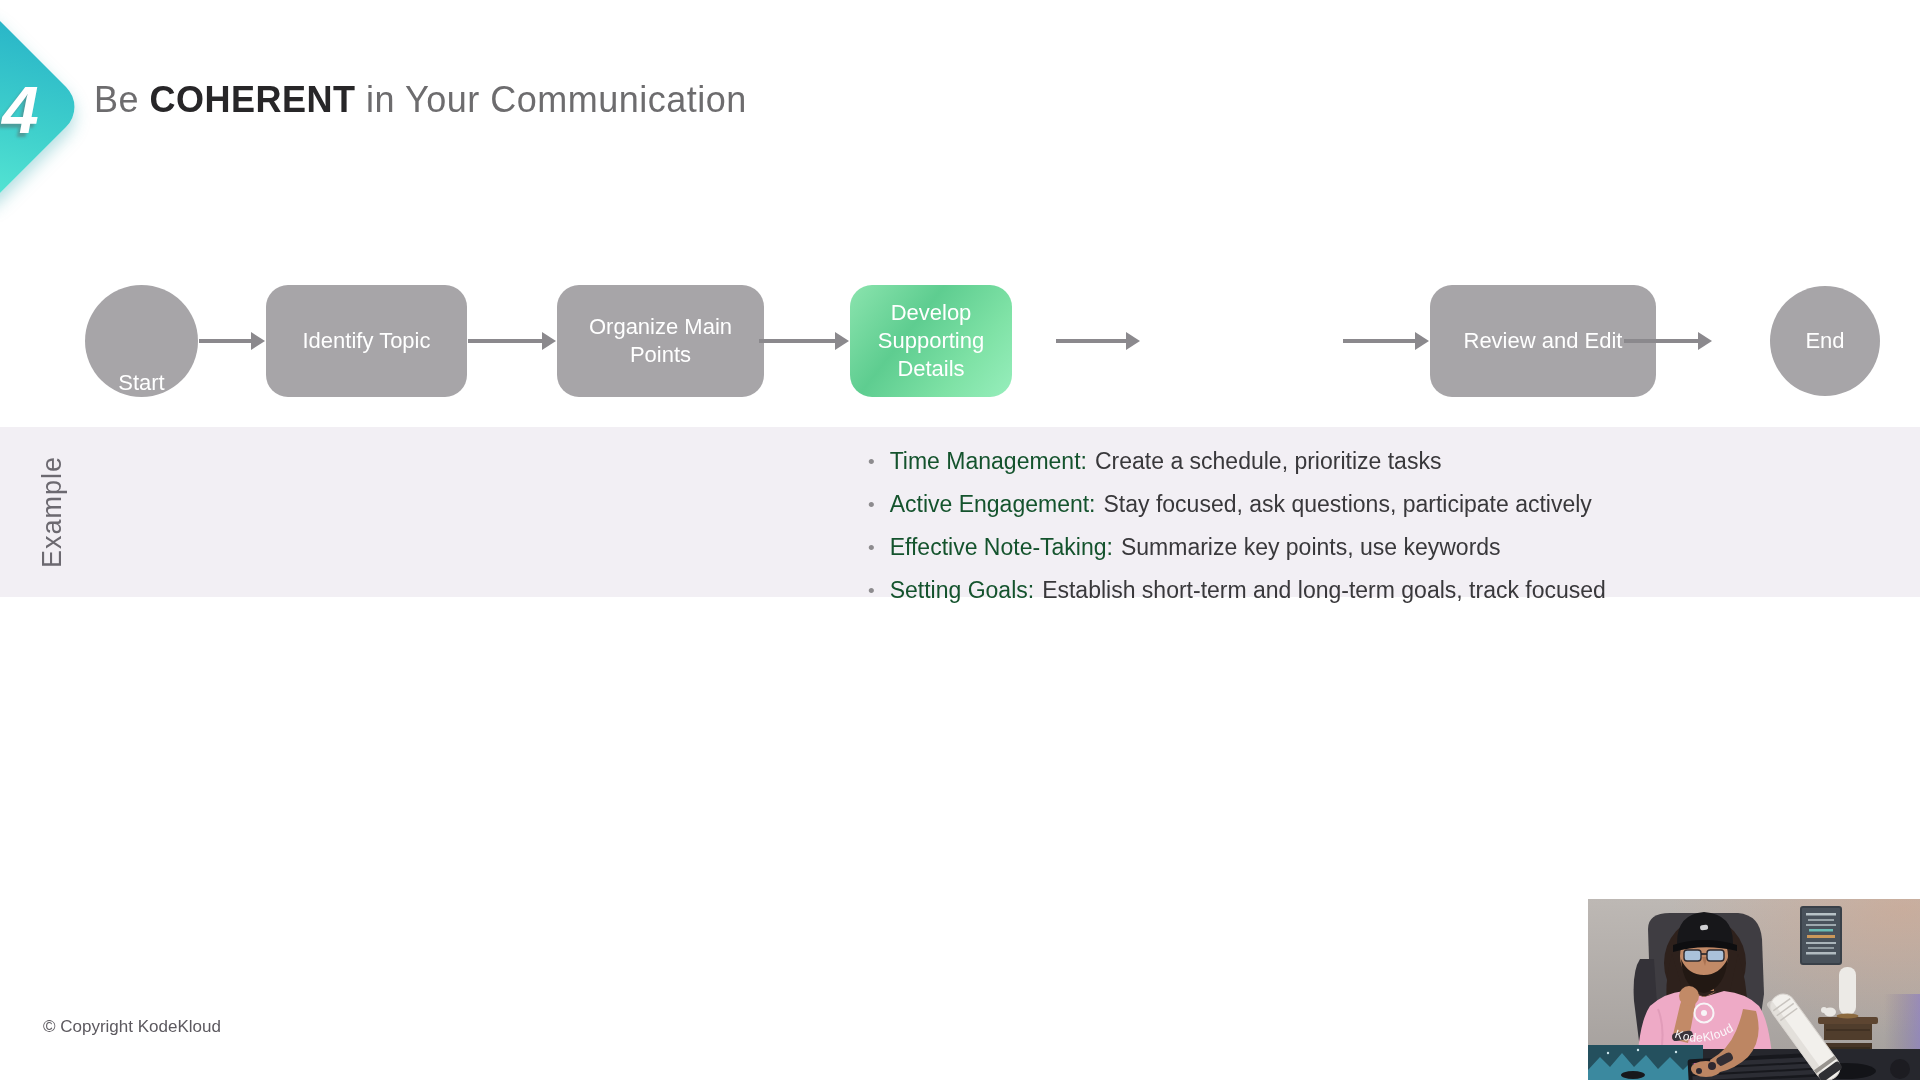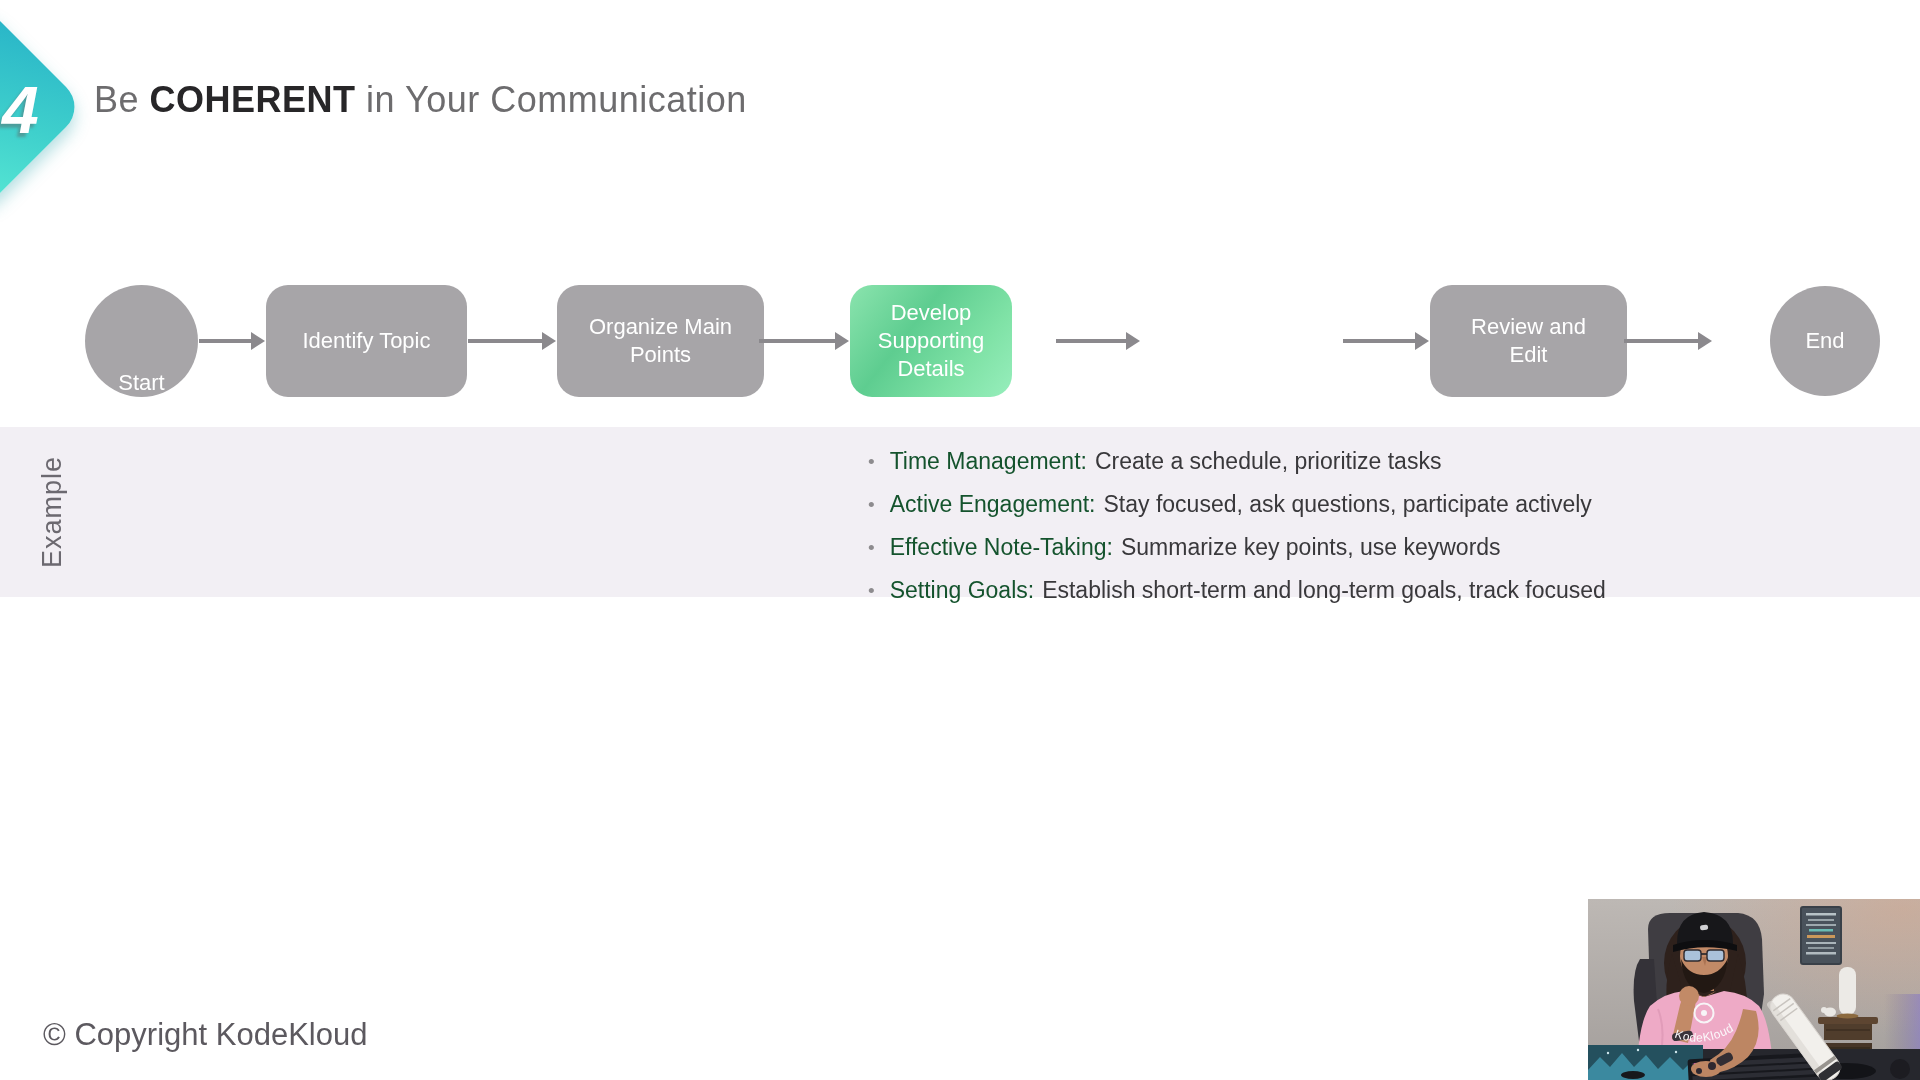--- a/index.html
+++ b/index.html
@@ -33,21 +33,21 @@
     border-radius:22px; display:flex; align-items:center; justify-content:center;
     text-align:center; font-size:22px; line-height:1.27;
   }
   .node.circle { border-radius:50%; }
   .n1 { left:85px;  width:113px;align-items:flex-end; }
   .n2 { left:266px; width:201px; padding:0 16px; }
   .n3 { left:557px; width:207px; padding:0 16px;text-align:center; }
   .n4 { left:850px; width:162px; padding:0 24px;
         background:linear-gradient(128deg,#8be4ae 0%,#5ecd90 38%,#7fe2a6 72%,#97eebc 100%); }
   .n5 { left:1141px; width:201px; padding:0 18px; }
-  .n6 { left:1430px; width:197px; padding:0 28px;align-items:center; }
+  .n6 { left:1430px; width:226px; padding:0 28px;align-items:center; }
   .n7 { left:1770px; width:110px; height:110px; top:1px; }
   .arrow { position:absolute; top:54px; height:4px; background:#8b898d; }
   .arrow::after {
     content:""; position:absolute; right:-13px; top:-7px;
     border-left:14px solid #8b898d; border-top:9px solid transparent; border-bottom:9px solid transparent;
   }
   .a1 { left:199px;  width:53px; }
   .a2 { left:468px;  width:75px; }
   .a3 { left:759px;  width:77px; }
   .a4 { left:1056px; width:71px; }
@@ -61,21 +61,21 @@
     transform:translate(-50%,-50%) rotate(-90deg);
     font-size:27px; color:#6c6970; letter-spacing:1px;
   }
   .example-list { position:absolute; left:868px; top:13px; list-style:none; }
   .example-list li { height:43px; display:flex; align-items:center; font-size:23px; }
   .dot { color:#8d8b8e; font-size:19px; margin-right:15px; }
   .item-label { color:#14532d; margin-right:8px; white-space:pre; }
   .item-text  { color:#39383b; white-space:pre; }
 
   
-  .copyright { position:absolute; left:43px; top:1017px; font-size:31px; color:#5c595f; }
+  .copyright { position:absolute; left:43px; top:1017px; font-size:17px; color:#5c595f; }
 
   
   .webcam { position:absolute; left:1588px; top:899px; width:332px; height:181px; overflow:hidden; background:#aaa5a2; }
 </style>
 </head>
 <body>
 
 <div class="page">
 
   <div class="badge-diamond"></div>

